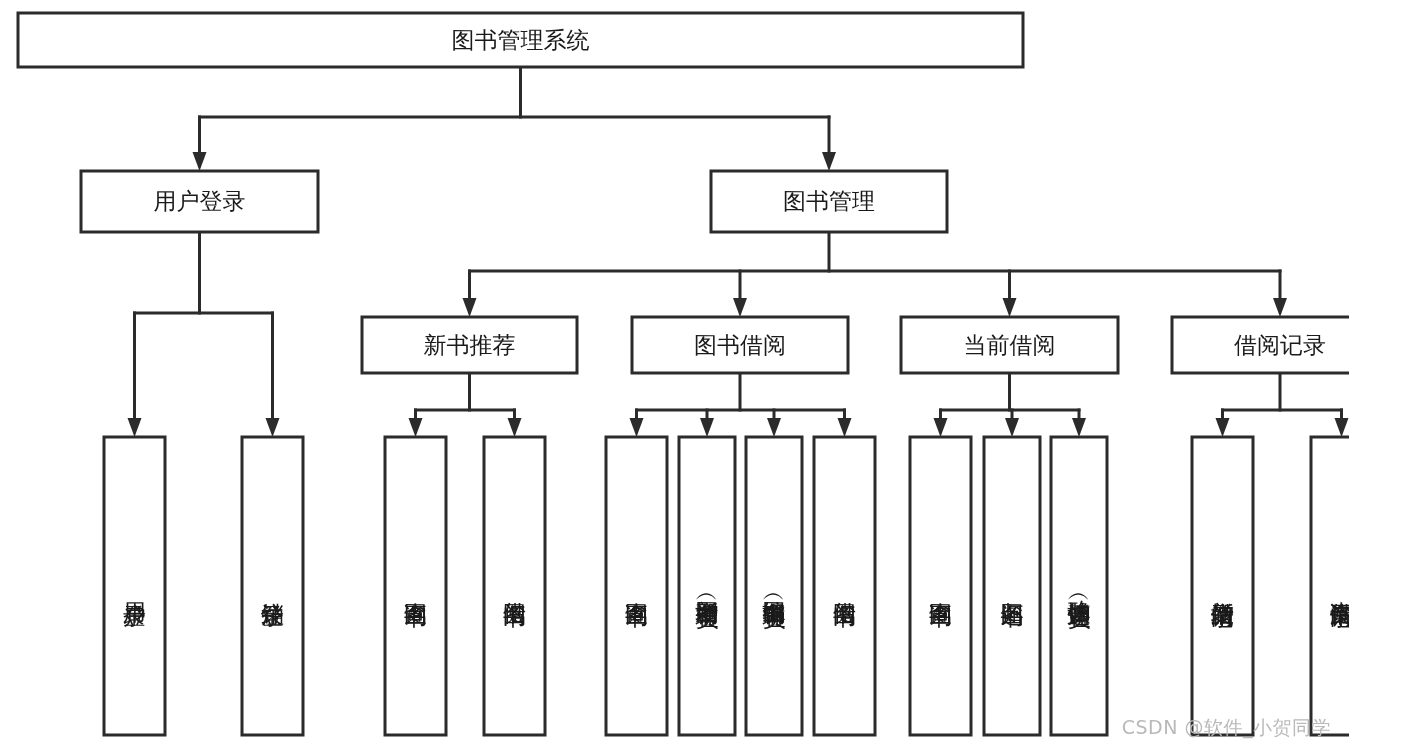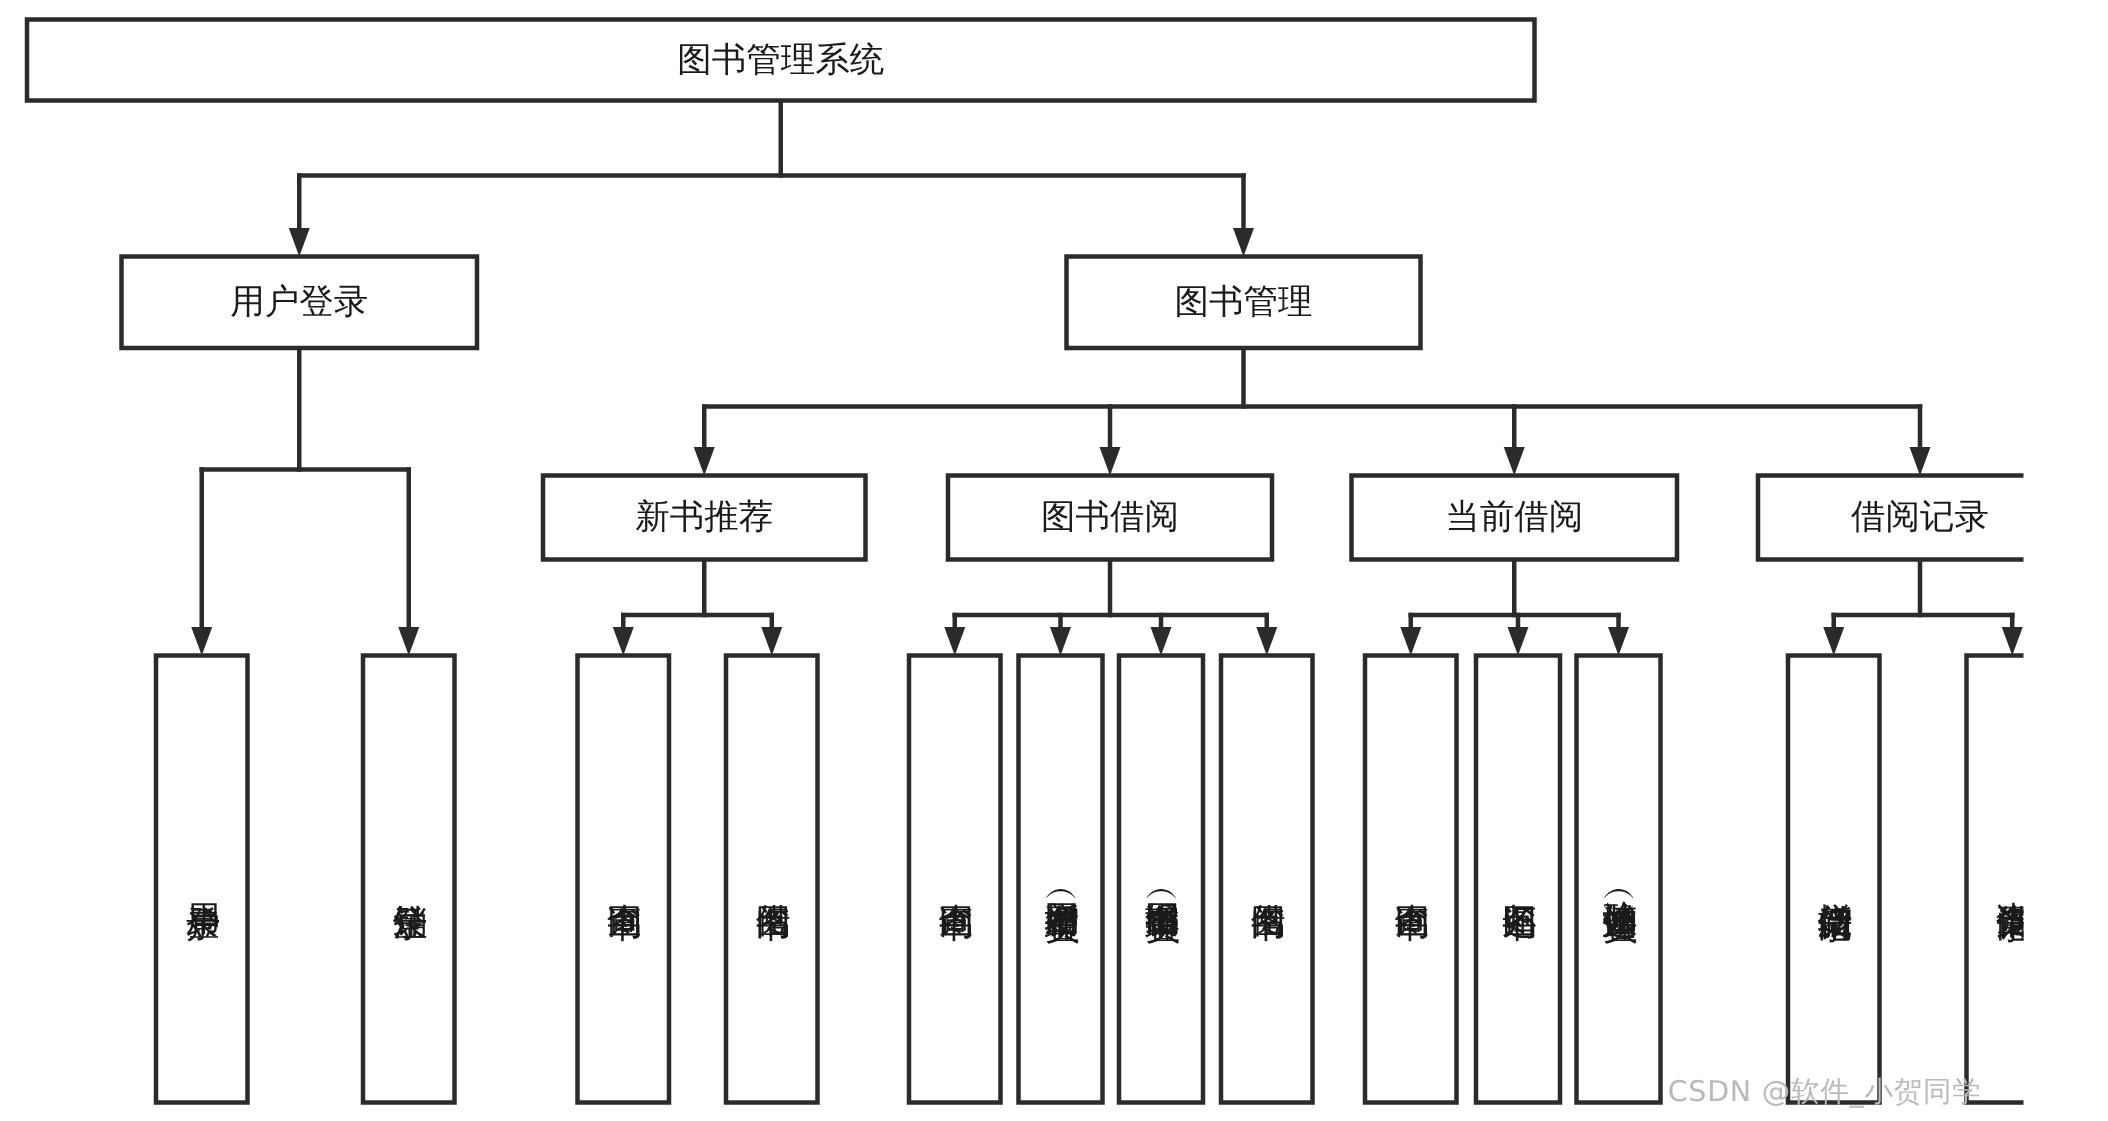--- a/index.html
+++ b/index.html
@@ -57,21 +57,21 @@
     line-height: 1.08;
     letter-spacing: 1px;
     display: flex;
     align-items: center;
     justify-content: center;
     white-space: nowrap;
     pointer-events: none;
   }
   .watermark {
     position: absolute;
-    right: 28px;
+    right: 18px;
     bottom: 6px;
     font-family: "DejaVu Sans", "Liberation Sans", sans-serif;
     font-size: 19px;
     color: #b9b9b9;
     letter-spacing: 0.5px;
     user-select: none;
   }
 </style>
 </head>
 <body>

